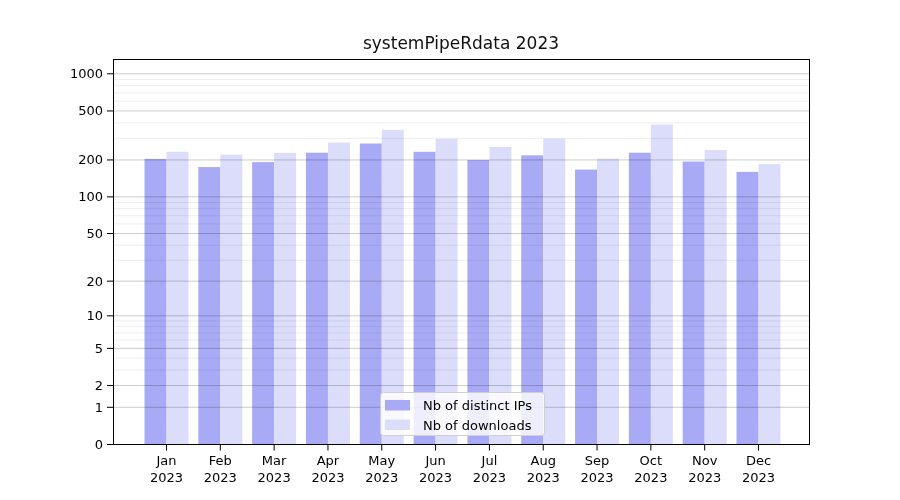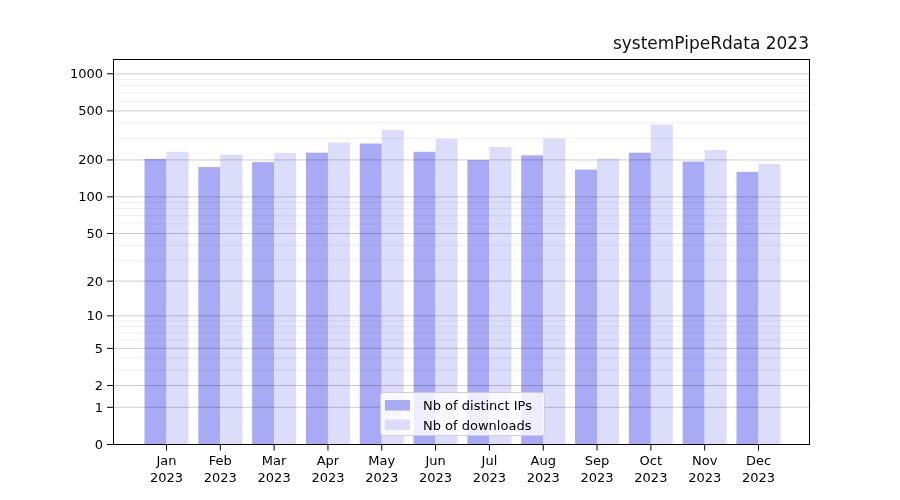--- a/index.html
+++ b/index.html
@@ -13,21 +13,21 @@
     width: 900px;
     height: 500px;
     background: #ffffff;
     overflow: hidden;
   }
   .chart-title {
     position: absolute;
     left: 113px;
     top: 33px;
     width: 696px;
-    text-align: right;
+    text-align: center;
     font-size: 17px;
     color: #111111;
     white-space: nowrap;
   }
   svg { display: block; }
   svg text {
     font-family: "DejaVu Sans", "Liberation Sans", sans-serif;
     fill: #000000;
   }
 </style>

